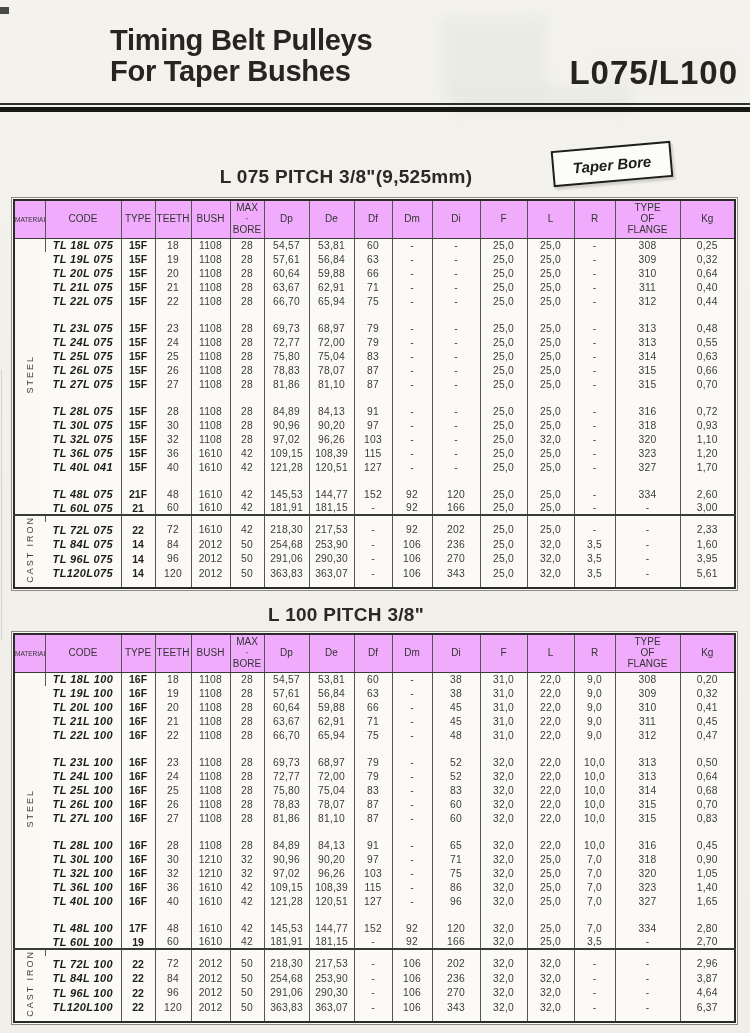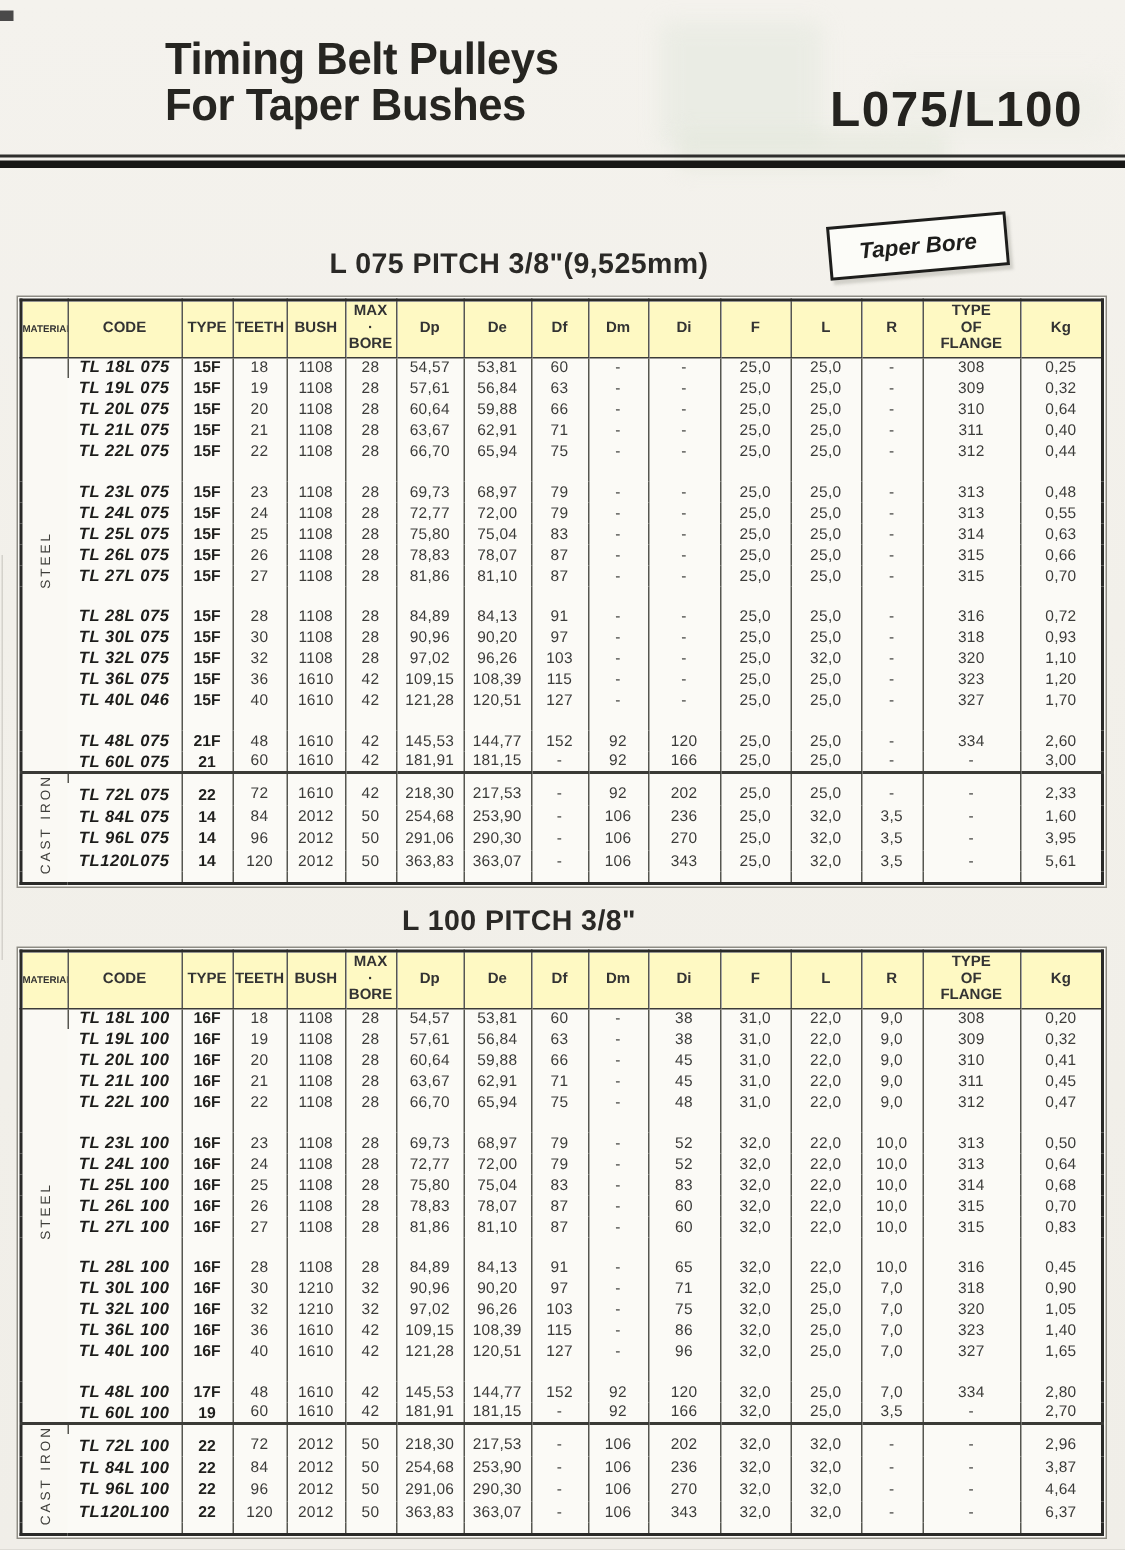--- a/index.html
+++ b/index.html
@@ -11,21 +11,21 @@
   }
   .abs{position:absolute;}
 
   
   .page-title{
     left:110px;top:24px;font-size:30px;font-weight:bold;line-height:31px;
     color:#262521;letter-spacing:-0.3px;transform:scaleX(.97);transform-origin:left top;
     white-space:nowrap;
   }
   .model-code{
-    top:54px;right:28px;font-size:33px;font-weight:bold;color:#24231f;letter-spacing:1px;
+    top:54px;right:12px;font-size:33px;font-weight:bold;color:#24231f;letter-spacing:1px;
   }
   .ghost{border-radius:4px;}
   .g1{left:440px;top:14px;width:108px;height:84px;background:#e3e8de;filter:blur(7px);opacity:.55;}
   .g2{left:452px;top:86px;width:180px;height:28px;background:#e1e6d9;filter:blur(6px);opacity:.5;}
   .g3{left:590px;top:52px;width:150px;height:42px;background:#eaece3;filter:blur(8px);opacity:.4;}
   .corner-mark{left:0;top:7px;width:9px;height:7px;background:#2b2b2b;opacity:.85;}
   .rule-thin{left:0;top:103px;width:750px;height:2px;background:#2f2f2d;}
   .rule-thick{left:0;top:107px;width:750px;height:5px;background:#171715;}
   .edge-line{left:1px;top:370px;width:1px;height:270px;background:#c8c5bd;opacity:.7;}
 
@@ -51,22 +51,22 @@
   .tw2{left:11px;top:631px;}
   table.ptable{border-collapse:collapse;table-layout:fixed;width:721px;background:#fbfaf6;
     border:2px solid #2a2a28;}
   .ptable th,.ptable td{
     padding:0;margin:0;text-align:center;vertical-align:middle;overflow:hidden;
     border-left:1px solid #565650;
   }
   .ptable th:first-child,.ptable td:first-child{border-left:none;}
   .ptable thead tr{height:38px;}
   .ptable thead th{
-    font-size:10px;font-weight:bold;color:#333;border-bottom:1px solid #3c3c38;
-    white-space:pre-line;line-height:1.08;background:#fef9c3;
+    font-size:10px;font-weight:normal;color:#333;border-bottom:1px solid #3c3c38;
+    white-space:pre-line;line-height:1.08;background:#f0abfc;
   }
   .ptable thead th.mat-h{font-size:6.5px;letter-spacing:0;}
   .ptable tbody tr{height:14px;}
   .ptable tbody tr.gap{height:13px;}
   .ptable tbody tr.pad{height:7px;}
   .ptable tbody tr.divider>td{border-top:2px solid #3a3a36;}
   .ptable td.num{font-size:10.3px;color:#3b3b39;letter-spacing:.2px;}
   .ptable td.code{font-size:11px;font-weight:bold;color:#1c1c1a;letter-spacing:.4px;font-style:italic;}
   .ptable td.type{font-size:10.5px;font-weight:bold;color:#1f1f1d;}
   .ptable td.mat{vertical-align:middle;text-align:center;background:#faf9f4;}
@@ -410,21 +410,21 @@
             <td class="num">115</td>
             <td class="num">-</td>
             <td class="num">-</td>
             <td class="num">25,0</td>
             <td class="num">25,0</td>
             <td class="num">-</td>
             <td class="num">323</td>
             <td class="num">1,20</td>
           </tr>
           <tr>
-            <td class="code">TL 40L 046</td>
+            <td class="code">TL 40L 041</td>
             <td class="type">15F</td>
             <td class="num">40</td>
             <td class="num">1610</td>
             <td class="num">42</td>
             <td class="num">121,28</td>
             <td class="num">120,51</td>
             <td class="num">127</td>
             <td class="num">-</td>
             <td class="num">-</td>
             <td class="num">25,0</td>

